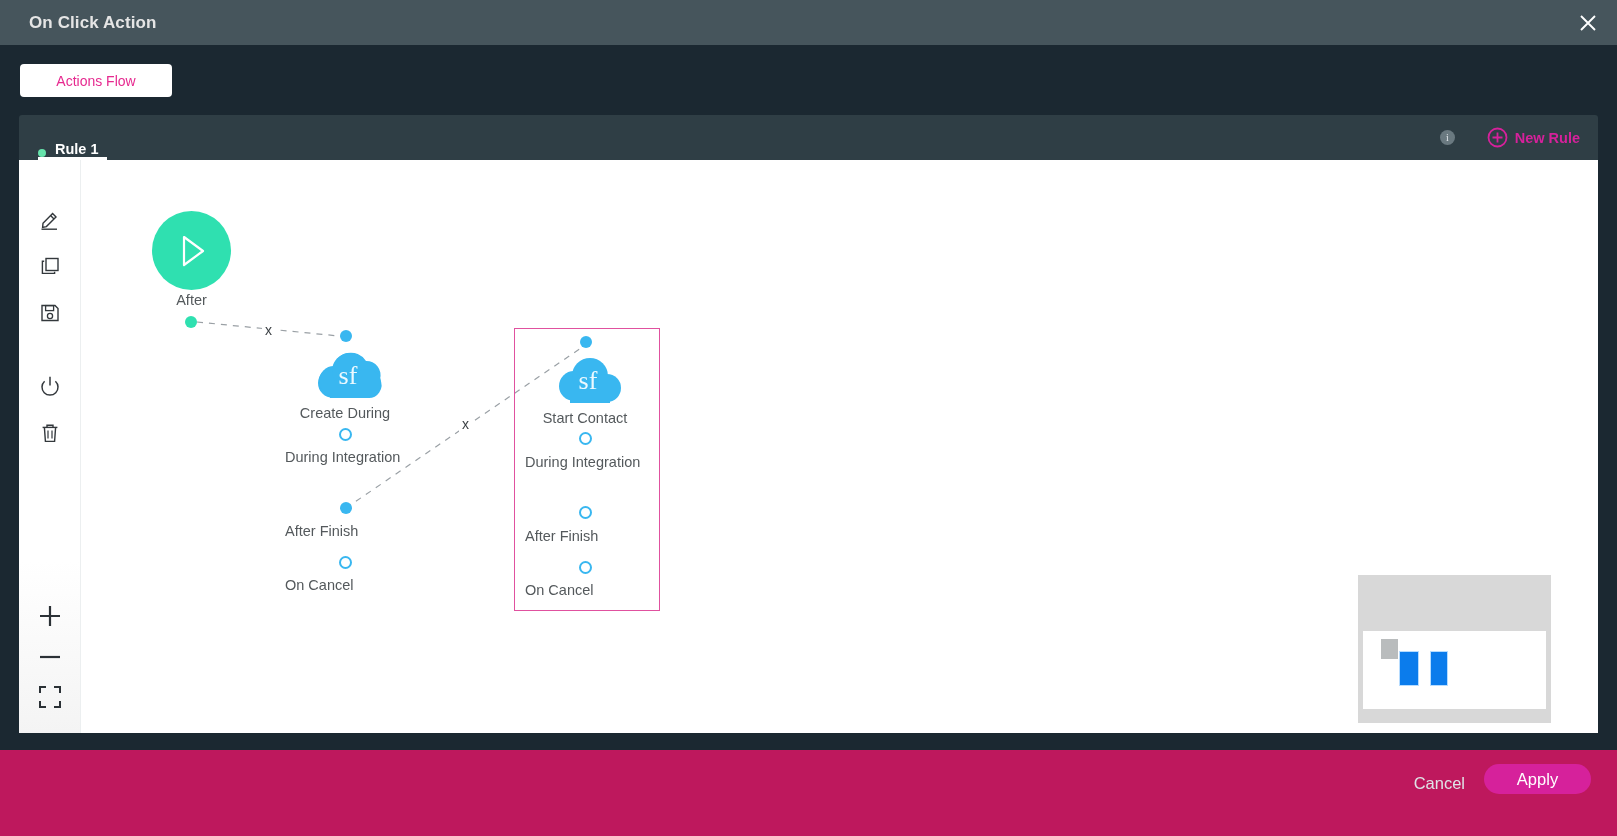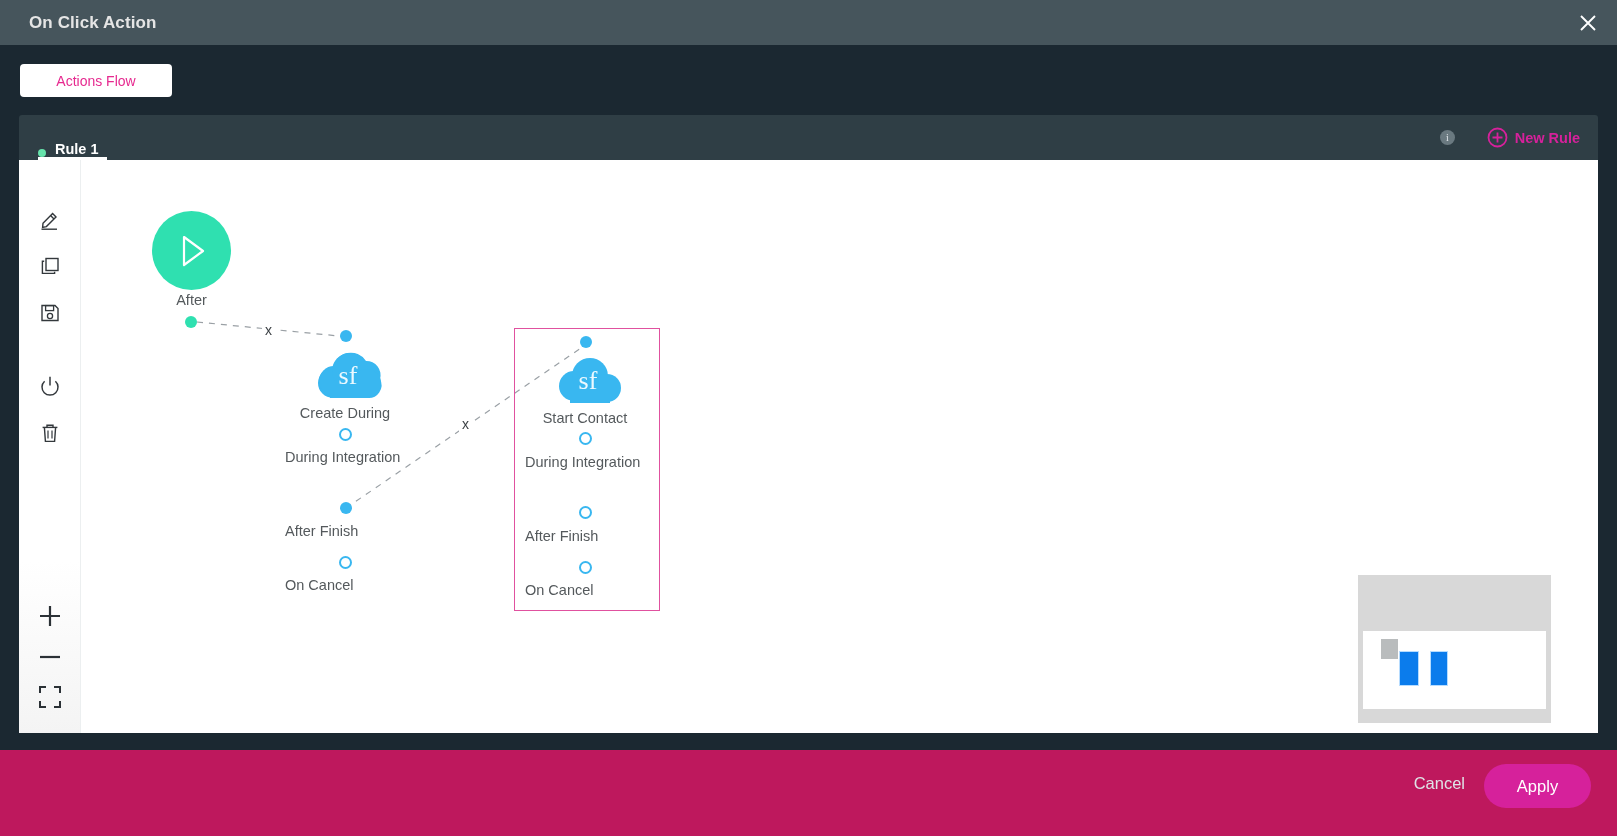--- a/index.html
+++ b/index.html
@@ -184,21 +184,21 @@
     background: #be185d;
   }
   .cancel-btn {
     position: absolute; right: 152px; top: 24px;
     color: #dfe4e7; font-size: 16.5px; cursor: pointer;
     background: none; border: none;
     font-family: "Liberation Sans", sans-serif;
   }
   .apply-btn {
     position: absolute; right: 26px; top: 14px;
-    width: 107px; height: 44px; border-radius: 23px;
+    width: 107px; height: 30px; border-radius: 23px;
     background: #d6219b; border: none; color: #ffffff;
     font-size: 16.5px; cursor: pointer;
     font-family: "Liberation Sans", sans-serif;
   }
 </style>
 </head>
 <body>
 
 <div class="titlebar">
   <span class="titlebar-text">On Click Action</span>

